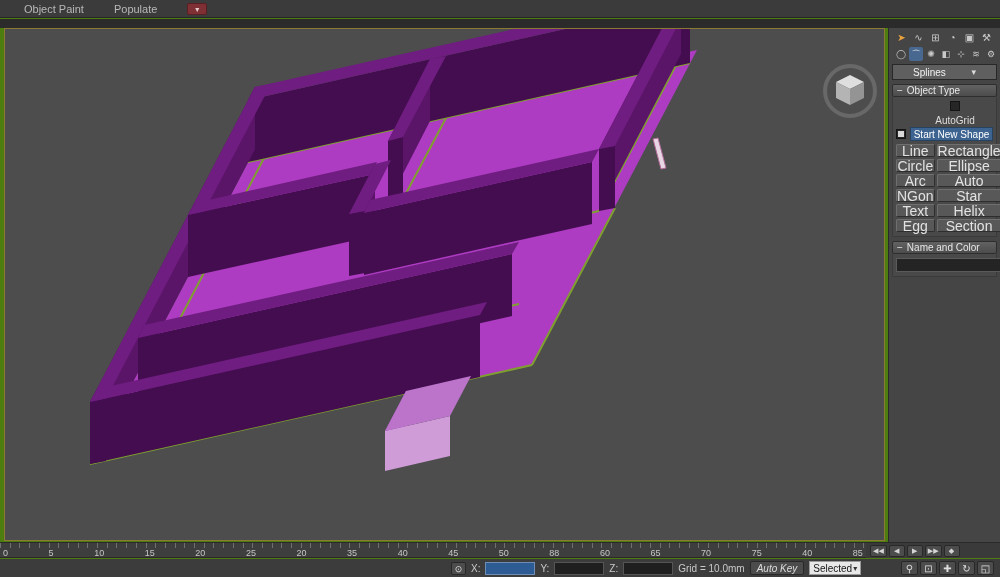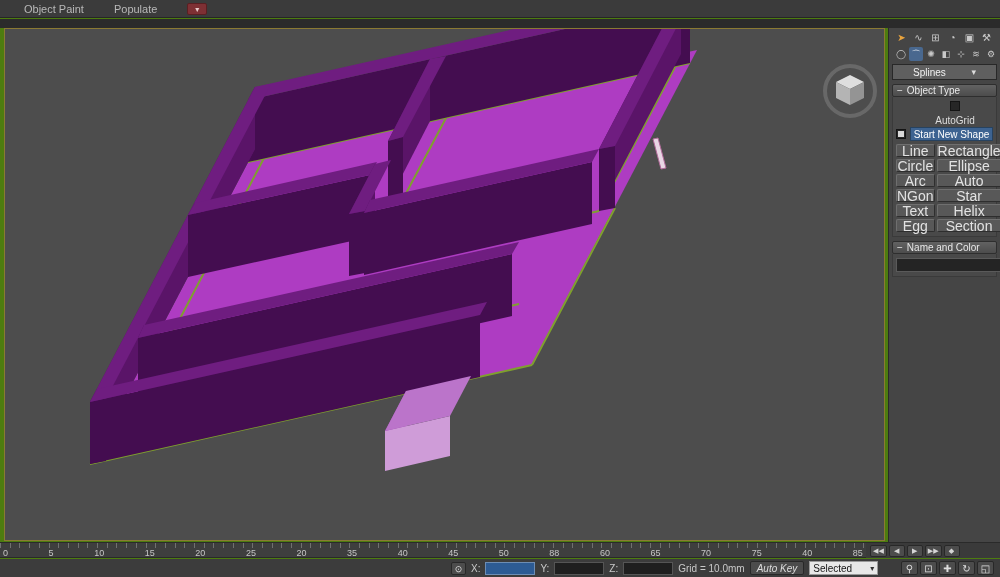--- a/index.html
+++ b/index.html
@@ -62,21 +62,21 @@
   .statusbar{position:absolute;left:0;top:559px;width:1000px;height:18px;background:#3c3c3c;
              display:flex;align-items:center;gap:5px;padding:0 6px;font-size:10px;color:#c9c9c9;}
   .sb-spacer{width:440px;flex:0 0 auto;}
   .sb-icon{width:15px;height:13px;background:#4c4c4c;border:1px solid #282828;border-radius:2px;
            text-align:center;line-height:12px;font-size:9px;color:#ddd;}
   .coord{width:50px;height:13px;background:#1f1f1f;border:1px solid #555;color:#e8e8e8;
          font-size:9px;padding:0 2px;font-family:"Liberation Sans",sans-serif;}
   .coord.sel{background:#2d5b94;border-color:#6d8db4;}
   .autokey{height:14px;background:#4c4c4c;border:1px solid #282828;border-radius:2px;
            padding:0 6px;line-height:13px;color:#ddd;font-style:italic;}
-  .selcombo{width:69px;height:14px;background:#e8e8e8;border:1px solid #9a9a9a;color:#151515;
+  .selcombo{width:52px;height:14px;background:#e8e8e8;border:1px solid #9a9a9a;color:#151515;
             display:flex;align-items:center;justify-content:space-between;padding:0 3px;line-height:13px;}
   .selcombo .arrow{font-size:8px;color:#333;}
   .navcluster{display:flex;gap:2px;margin-left:auto;}
   .nav-btn{width:17px;height:14px;background:#4c4c4c;border:1px solid #282828;border-radius:2px;
            text-align:center;line-height:13px;font-size:10px;color:#ddd;}
 </style>
 </head>
 <body>
 
 <div class="app">

